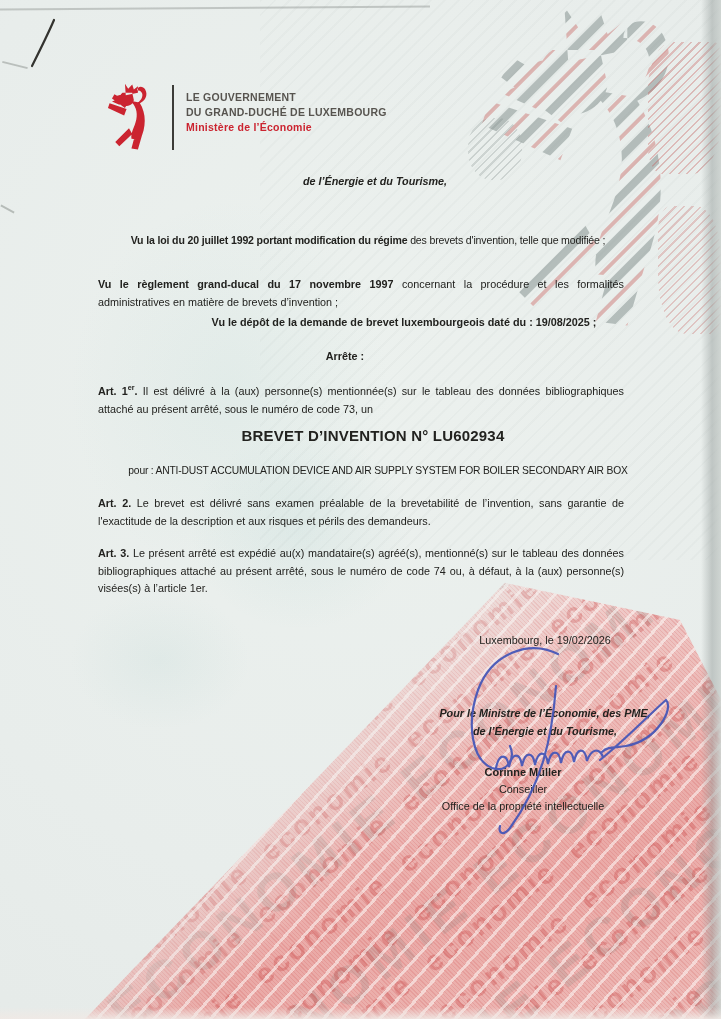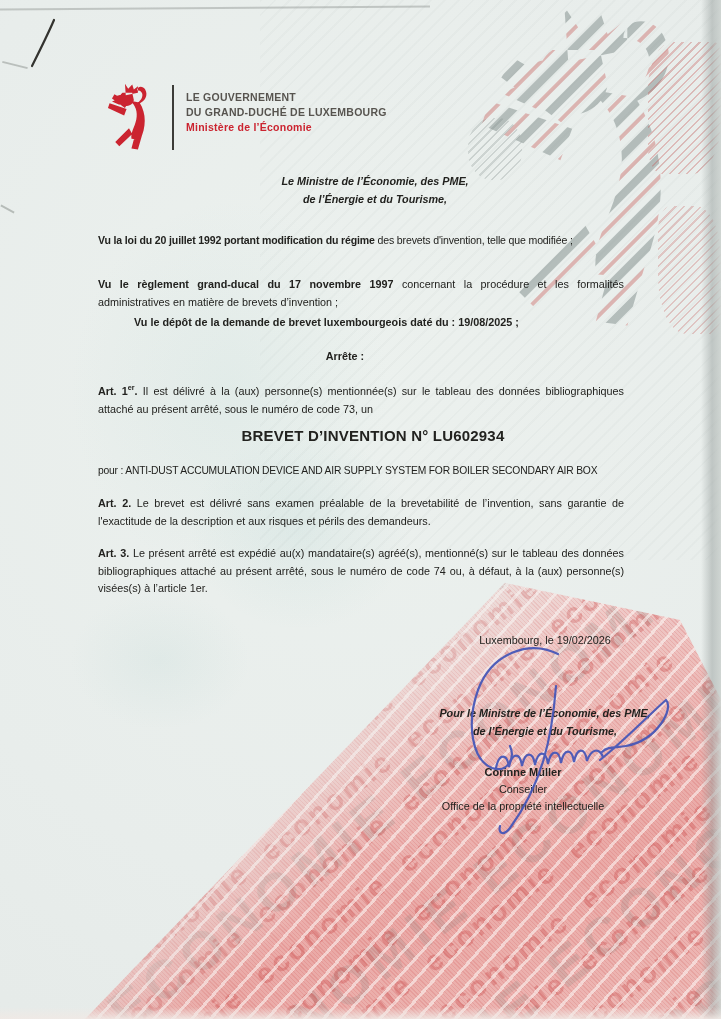--- a/index.html
+++ b/index.html
@@ -30,21 +30,21 @@
   
   .logo-lion{left:103px;top:83px;width:52px;height:68px;z-index:30;}
   .logo-divider{left:172px;top:85px;width:2px;height:65px;background:#3c3c38;z-index:30;}
   .logo-text{left:186px;top:90px;width:330px;z-index:30;font-size:10.5px;font-weight:700;
     letter-spacing:.25px;line-height:15px;color:#57544f;}
   .logo-ministry{color:#cb2430;}
   
   .txt{position:absolute;z-index:30;font-size:10.8px;line-height:17.5px;}
   .center{text-align:center;}
   .justify{text-align:justify;}
-  .nowrap{white-space:nowrap;}
+  .nowrap{white-space:nowrap;text-align:center;}
   .b{font-weight:700;}
   sup{font-size:7.2px;line-height:0;vertical-align:super;}
   .minister-head{left:130px;top:172px;width:490px;font-style:italic;font-weight:700;line-height:18px;}
   .r1{left:98px;top:232px;width:540px;font-size:10.55px;letter-spacing:-.15px;}
   .r2{left:98px;top:276px;width:526px;}
   .r3{left:98px;top:314px;width:540px;margin-left:36px;}
   .arrete{left:89px;top:348px;width:512px;font-weight:700;}
   .a1{left:98px;top:383px;width:526px;}
   .patent-title{left:108px;top:427px;width:530px;font-size:15px;font-weight:700;letter-spacing:.2px;}
   .subject{left:98px;top:462px;width:560px;font-size:10.3px;letter-spacing:-.2px;}
@@ -129,21 +129,20 @@
     <use href="#lux-lion" fill="#cb2430"></use>
   </svg>
   <div class="abs logo-divider" data-name="logo-divider"></div>
   <div class="abs logo-text" data-name="government-logo-text">
     <div data-name="logo-line1">LE GOUVERNEMENT</div>
     <div data-name="logo-line2">DU GRAND-DUCHÉ DE LUXEMBOURG</div>
     <div class="logo-ministry" data-name="logo-ministry">Ministère de l’Économie</div>
   </div>
 
   <div class="txt center minister-head" data-name="minister-heading">
-    <div data-name="minister-heading-line1">Le Ministre de l’Économie, des PME,</div>
     <div data-name="minister-heading-line2">de l’Énergie et du Tourisme,</div>
   </div>
 
   <div class="txt nowrap r1" data-name="recital-law-1992"><span class="b">Vu la loi du 20 juillet 1992 portant modification du régime</span><span> des brevets d'invention, telle que modifiée ;</span></div>
   <div class="txt justify r2" data-name="recital-reglement-1997"><span class="b">Vu le règlement grand-ducal du 17 novembre 1997</span><span> concernant la procédure et les formalités administratives en matière de brevets d’invention ;</span></div>
   <div class="txt nowrap r3" data-name="recital-depot"><span class="b">Vu le dépôt de la demande de brevet luxembourgeois daté du : </span><span class="b">19/08/2025</span><span class="b"> ;</span></div>
 
   <div class="txt center arrete" data-name="decree-word">Arrête :</div>
 
   <div class="txt justify a1" data-name="article-1"><span class="b">Art. 1</span><sup class="b">er</sup><span class="b">. </span><span>Il est délivré à la (aux) personne(s) mentionnée(s) sur le tableau des données bibliographiques attaché au présent arrêté, sous le numéro de code 73, un</span></div>

